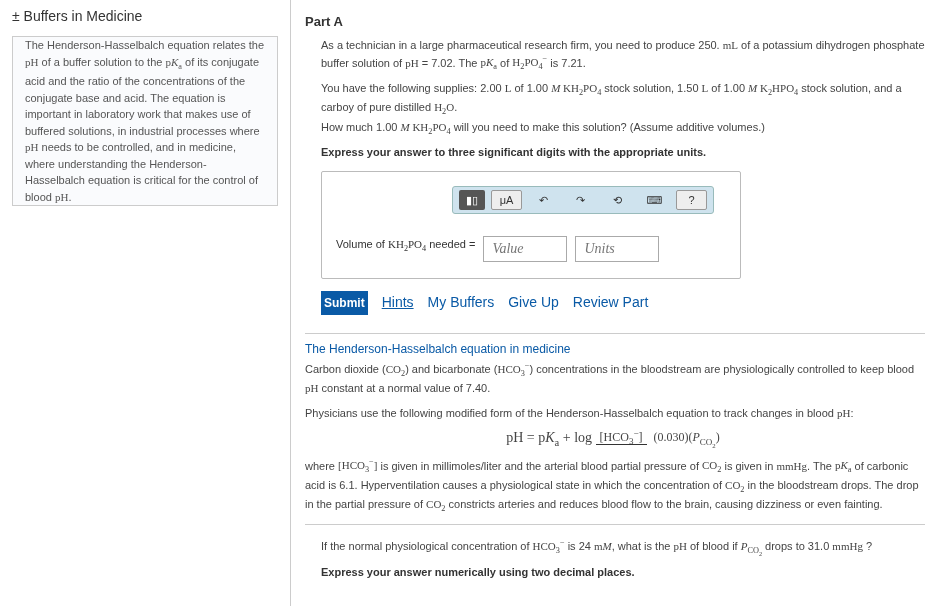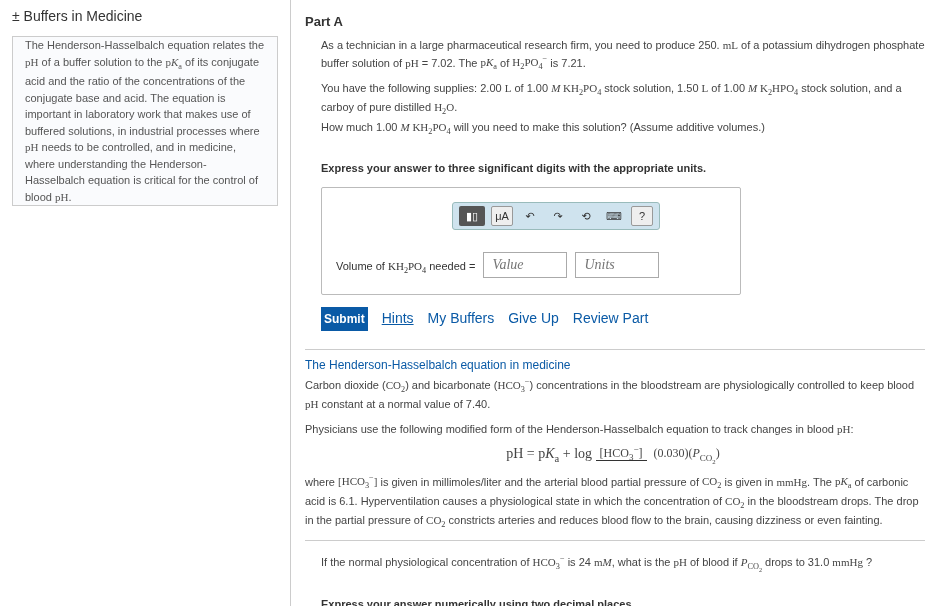--- a/index.html
+++ b/index.html
@@ -44,63 +44,63 @@
   }
   .part-body {
     padding: 4px 0 10px 16px;
     font-size: 11px;
     color: #444;
     line-height: 1.5;
   }
   .instruction-bold {
     font-weight: bold;
     color: #333;
-    margin-top: 22px;
+    margin-top: 6px;
   }
   .answer-box {
     border: 1px solid #bbb;
     border-radius: 2px;
     margin: 10px 0;
     padding: 0;
     display: inline-block;
     min-width: 420px;
   }
   .toolbar {
     background: #cfe3ee;
     border: 1px solid #9bb;
     border-radius: 3px;
     padding: 3px 6px;
     display: inline-flex;
     align-items: center;
     gap: 6px;
     margin: 14px 0 14px 130px;
   }
   .tb-btn {
-    width: 22px;
+    width: 31px;
     height: 20px;
     display: flex;
     align-items: center;
     justify-content: center;
     font-size: 11px;
     color: #333;
     cursor: pointer;
     border-radius: 2px;
   }
   .tb-btn.dark {
     background: #555;
     color: #fff;
     width: 26px;
   }
   .tb-btn.bordered {
     border: 1px solid #999;
     background: #eee;
   }
   .input-row {
     display: flex;
-    align-items: flex-end;
+    align-items: flex-start;
     gap: 8px;
     padding: 8px 14px 16px 14px;
   }
   .input-label {
     font-size: 11px;
     color: #333;
   }
   .val-input {
     border: 1px solid #aaa;
     height: 26px;

